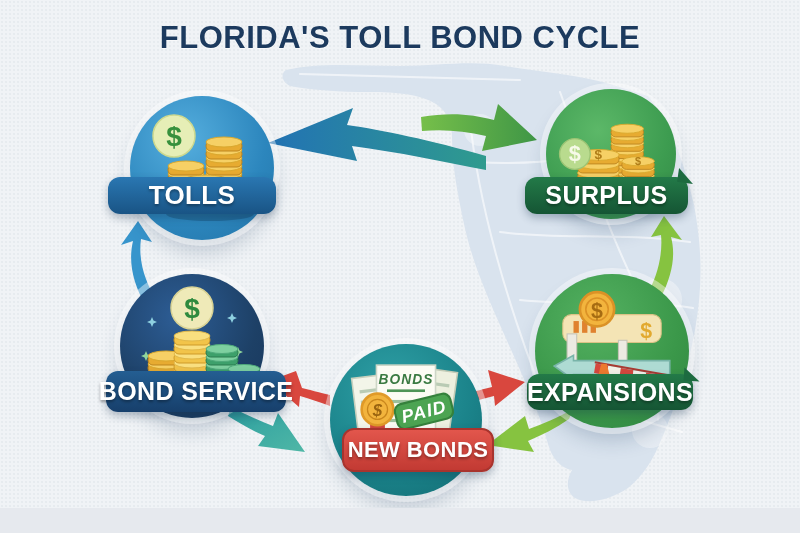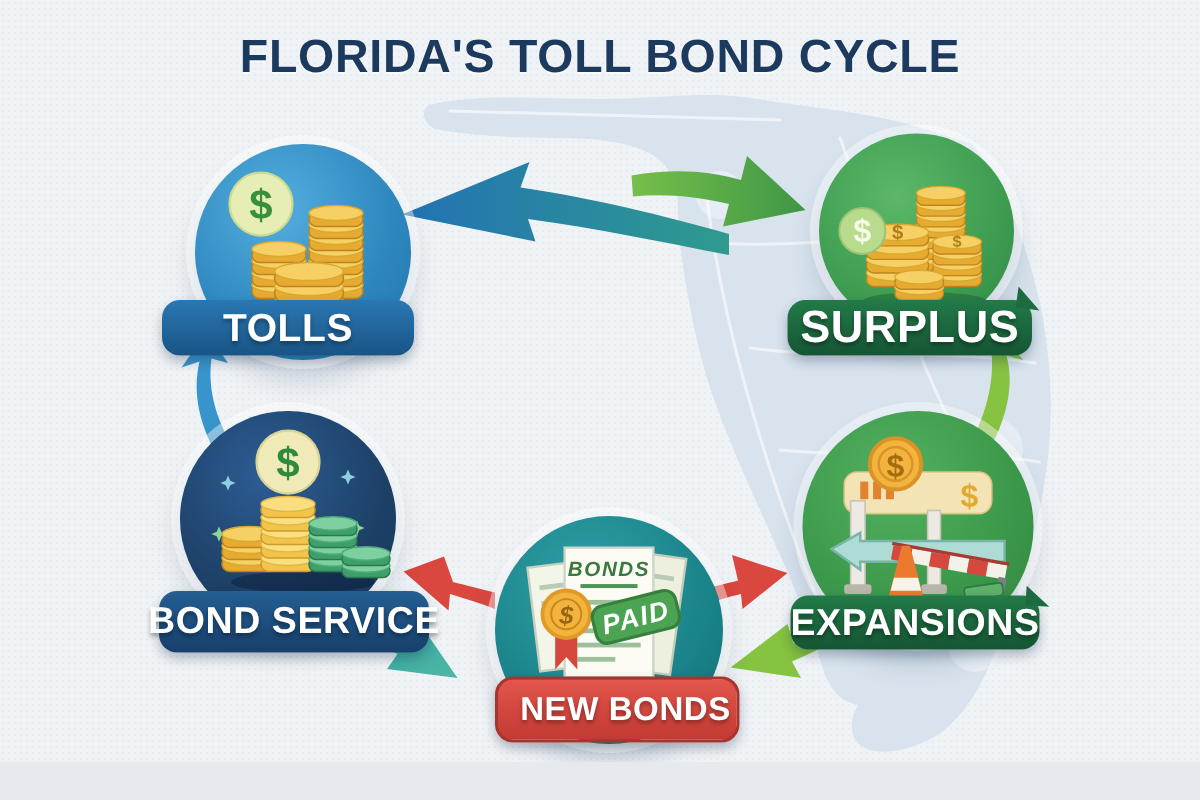--- a/index.html
+++ b/index.html
@@ -26,24 +26,23 @@
   .c-surplus{background:radial-gradient(circle at 40% 32%, #5cb868, #3d9c50 60%, #318745);}
   .c-debt{background:radial-gradient(circle at 40% 30%, #2d5d95, #1d4066 60%, #17355a);}
   .c-expansions{background:radial-gradient(circle at 40% 30%, #54b161, #3a9749 60%, #2f8340);}
   .c-newbonds{background:radial-gradient(circle at 40% 30%, #2fa0a6, #1a8289 60%, #136b72);font-style:italic;}
   .banner{
     position:absolute;display:flex;align-items:center;justify-content:center;
     border-radius:12px;color:#fff;font-weight:700;letter-spacing:.4px;
     text-shadow:0 2px 3px rgba(0,0,0,.35);
     box-shadow:0 4px 8px rgba(20,45,75,.3);
     white-space:nowrap;
-    margin-top:23px;
   }
   .b-tolls{background:linear-gradient(180deg,#2a77b2,#195485);font-size:26px;}
-  .b-surplus{background:linear-gradient(180deg,#237a48,#155534);font-size:30px;}
+  .b-surplus{background:linear-gradient(180deg,#237a48,#155534);font-size:25px;}
   .b-debt{background:linear-gradient(180deg,#245e92,#173f6b);font-size:25px;}
   .b-expansions{background:linear-gradient(180deg,#237a48,#155534);font-size:25px;}
   .b-newbonds{background:linear-gradient(180deg,#e2564c,#c23a33);font-size:22px;border:2px solid #a8342e;}
   .b-surplus::after{ 
     content:"";position:absolute;right:-6px;top:-8px;width:0;height:0;
     border-left:16px solid #1d6b40;border-top:14px solid transparent;
     transform:rotate(8deg);
   }
   .b-expansions::after{
     content:"";position:absolute;right:-7px;top:-6px;width:0;height:0;
@@ -309,18 +308,18 @@
           <circle cx="45" cy="62" r="15" fill="#f2b43d" stroke="#e09a28" stroke-width="2.5"></circle>
           <circle cx="45" cy="62" r="9.5" fill="none" stroke="#c9861c" stroke-width="1.2"></circle>
           <text x="45" y="68" text-anchor="middle" font-size="16" font-weight="bold" fill="#9a6410">$</text>
         </g>
         <g transform="rotate(-14 88 64)">
           <rect x="62" y="52" width="54" height="24" rx="7" fill="#4ca452" stroke="#35813c" stroke-width="2"></rect>
           <text x="89" y="70" text-anchor="middle" font-size="17" font-weight="bold" fill="#ffffff" letter-spacing="1">PAID</text>
         </g>
       </svg>
     </div>
-    <div class="banner b-newbonds" style="left:2px;top:84px;width:148px;height:40px;padding-left:11px;">
+    <div class="banner b-newbonds" style="left:14px;top:84px;width:148px;height:40px;">
       <span>NEW BONDS</span>
     </div>
   </div>
 
 </div>
 
 </body></html>

